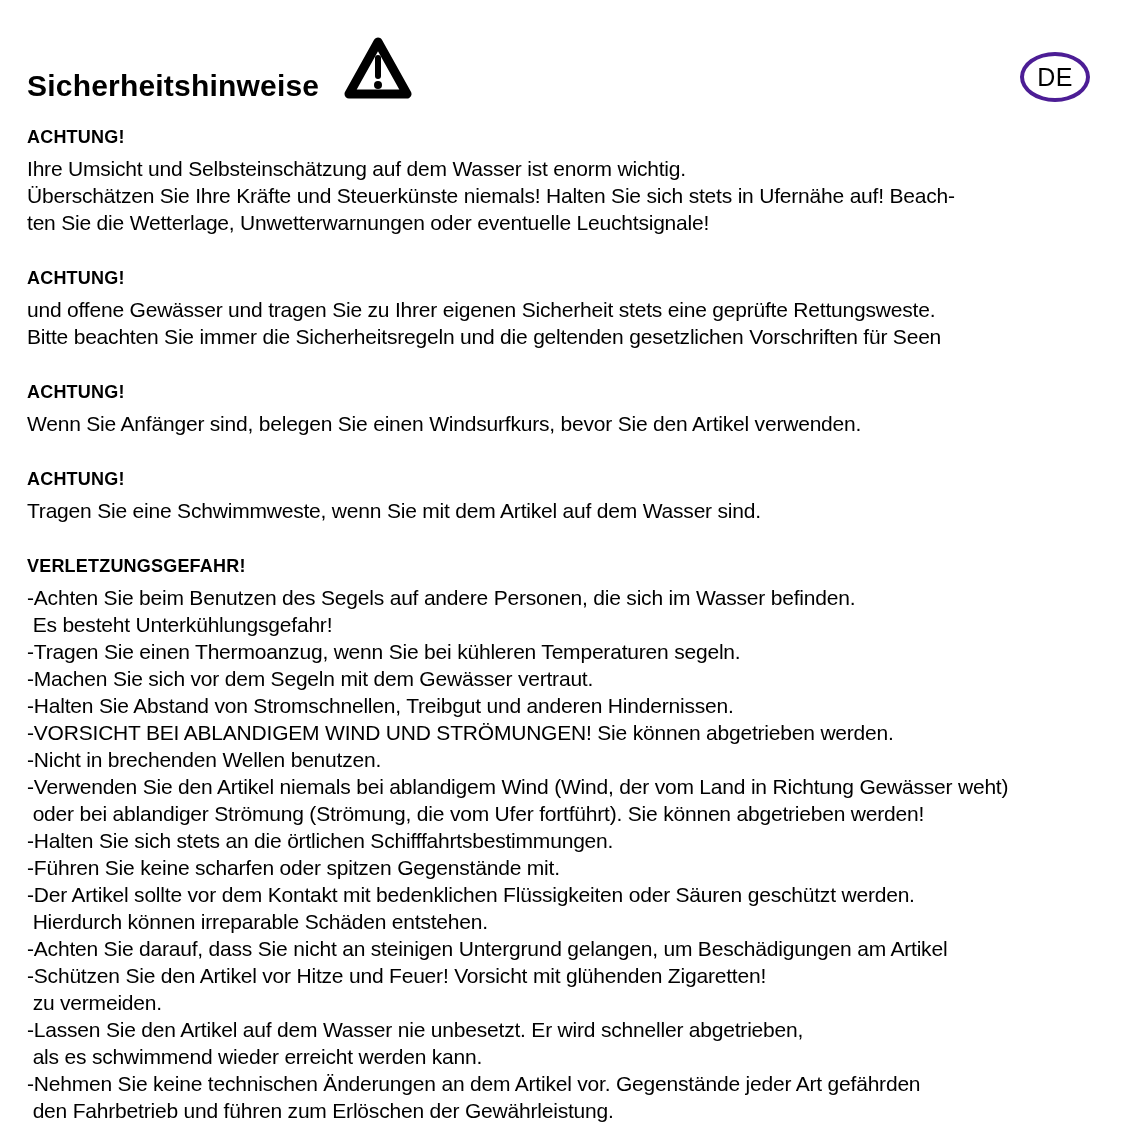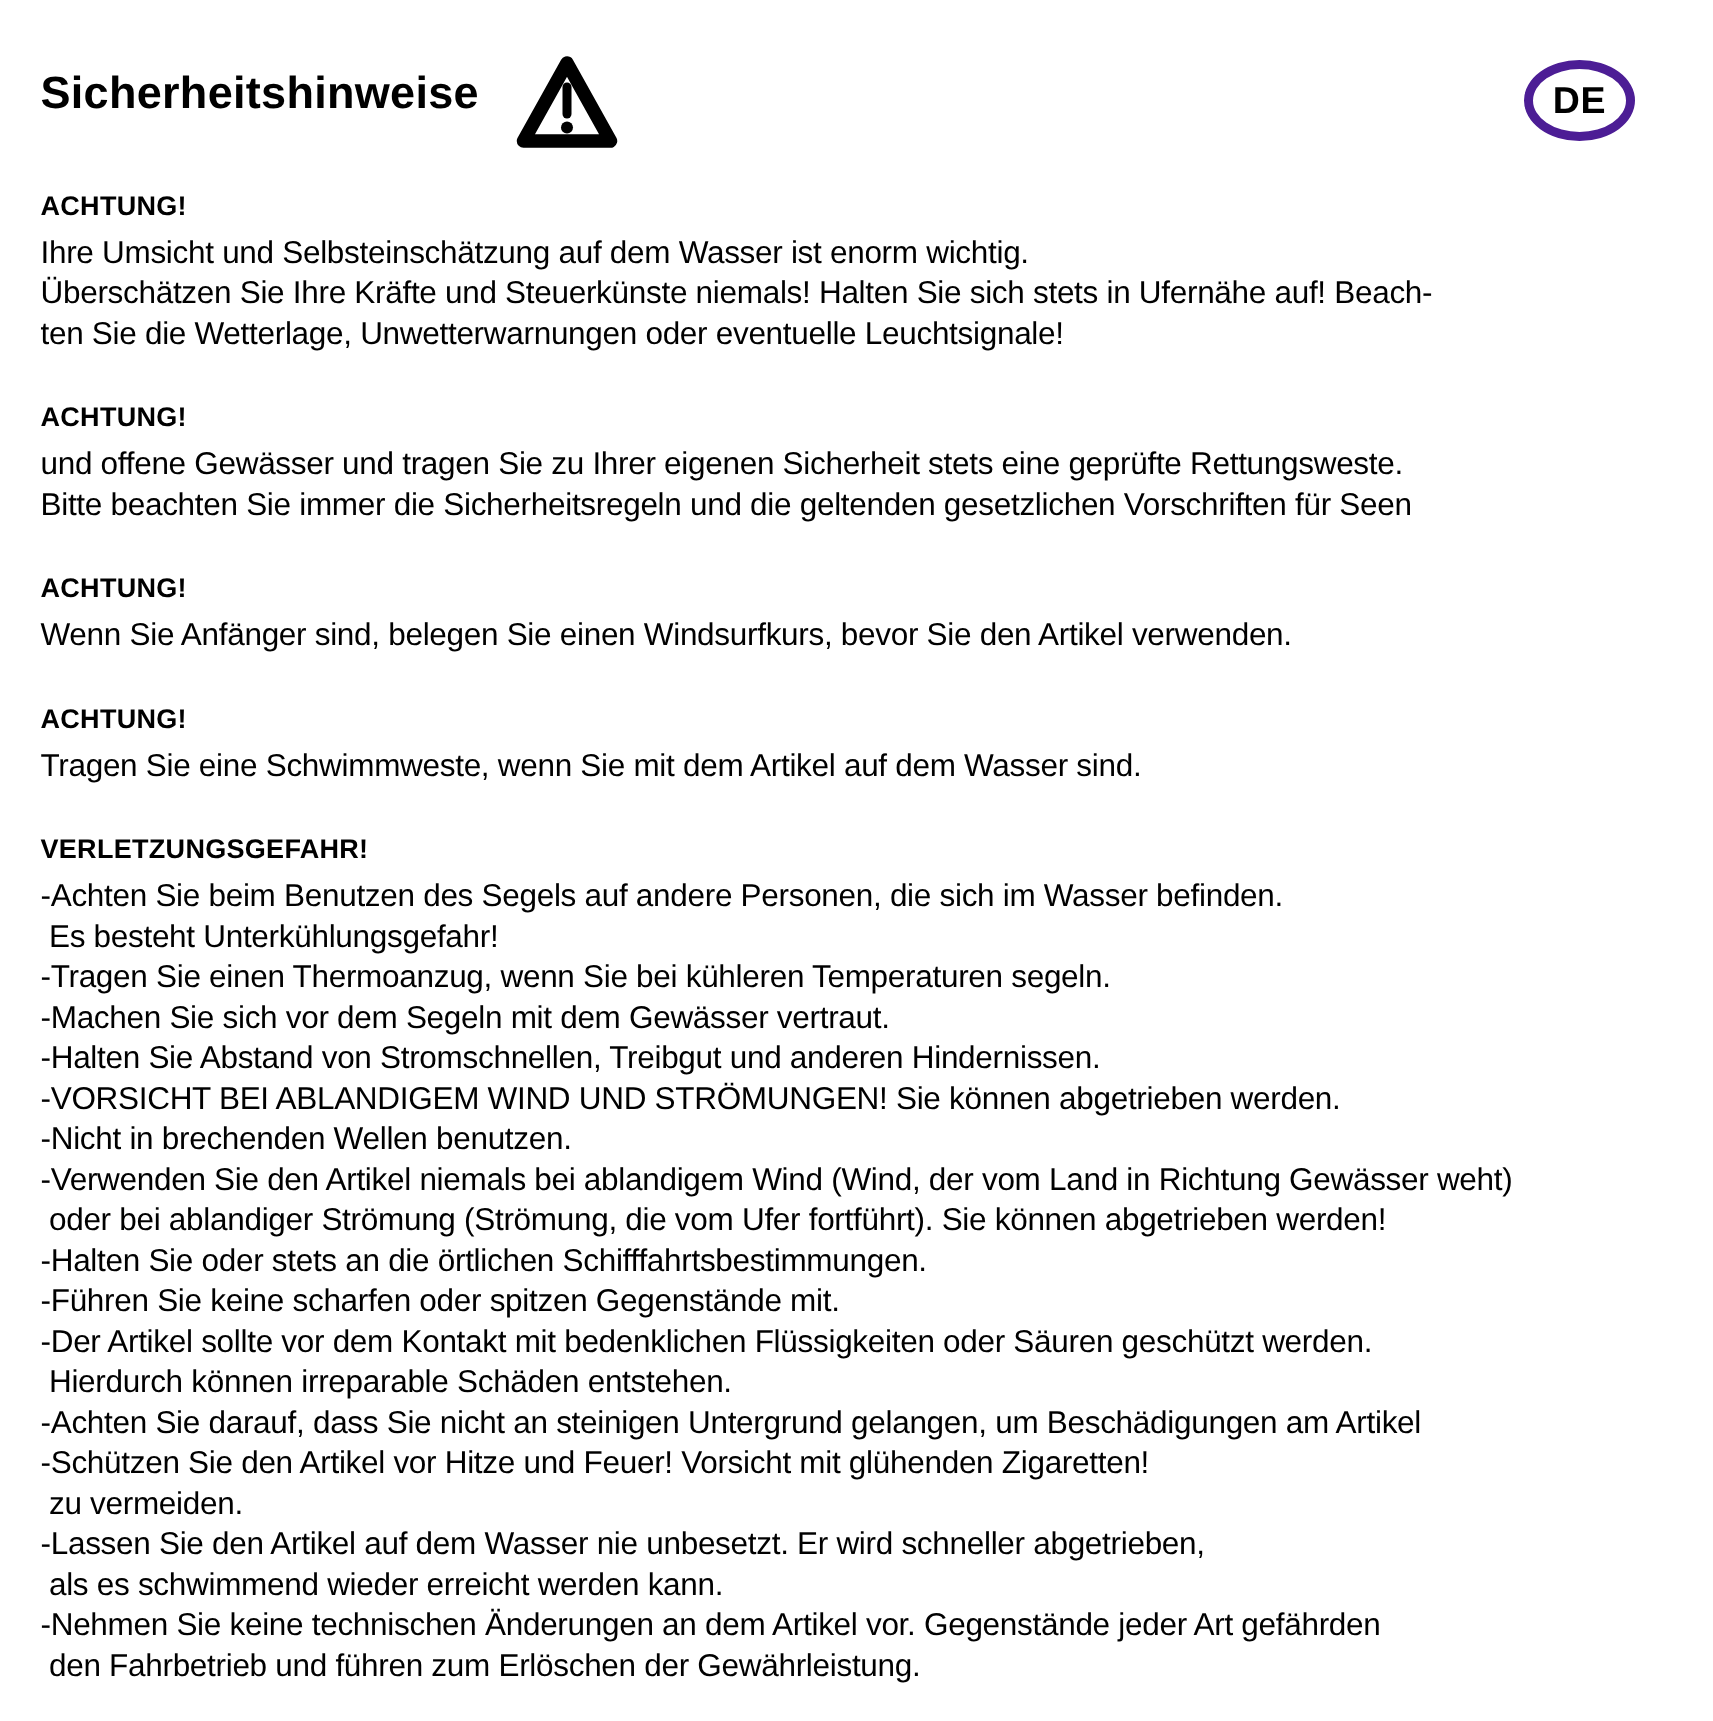--- a/index.html
+++ b/index.html
@@ -17,21 +17,21 @@
     overflow: hidden;
   }
   .content {
     position: absolute;
     left: 27px;
     top: 36px;
     right: 24px;
   }
   .doc-header {
     display: flex;
-    align-items: flex-start;
+    align-items: flex-end;
     margin-bottom: 22px;
     gap: 12px;
   }
   .title {
     font-size: 30px;
     font-weight: bold;
     letter-spacing: 0.2px;
     margin: 10px 12px 0 0;
     line-height: 1.1;
   }
@@ -39,27 +39,27 @@
     width: 70px;
     height: 66px;
     flex: 0 0 auto;
   }
   .lang-badge {
     margin-left: auto;
     margin-top: 4px;
     margin-right: 28px;
     width: 62px;
     height: 42px;
-    border: 6px solid #4c1d95;
+    border: 4px solid #4c1d95;
     border-radius: 50%;
     display: flex;
     align-items: center;
     justify-content: center;
     font-size: 25px;
-    font-weight: bold;
+    font-weight: normal;
     letter-spacing: 0.5px;
   }
   .section {
     margin-bottom: 29px;
   }
   .section:last-child {
     margin-bottom: 0;
   }
   .section h2 {
     font-size: 18px;
@@ -118,21 +118,21 @@
           <h2>VERLETZUNGSGEFAHR!</h2>
           <div class="line">-Achten Sie beim Benutzen des Segels auf andere Personen, die sich im Wasser befinden.</div>
           <div class="line"> Es besteht Unterkühlungsgefahr!</div>
           <div class="line">-Tragen Sie einen Thermoanzug, wenn Sie bei kühleren Temperaturen segeln.</div>
           <div class="line">-Machen Sie sich vor dem Segeln mit dem Gewässer vertraut.</div>
           <div class="line">-Halten Sie Abstand von Stromschnellen, Treibgut und anderen Hindernissen.</div>
           <div class="line">-VORSICHT BEI ABLANDIGEM WIND UND STRÖMUNGEN! Sie können abgetrieben werden.</div>
           <div class="line">-Nicht in brechenden Wellen benutzen.</div>
           <div class="line">-Verwenden Sie den Artikel niemals bei ablandigem Wind (Wind, der vom Land in Richtung Gewässer weht)</div>
           <div class="line"> oder bei ablandiger Strömung (Strömung, die vom Ufer fortführt). Sie können abgetrieben werden!</div>
-          <div class="line">-Halten Sie oder stets an die örtlichen Schifffahrtsbestimmungen.</div>
+          <div class="line">-Halten Sie sich stets an die örtlichen Schifffahrtsbestimmungen.</div>
           <div class="line">-Führen Sie keine scharfen oder spitzen Gegenstände mit.</div>
           <div class="line">-Der Artikel sollte vor dem Kontakt mit bedenklichen Flüssigkeiten oder Säuren geschützt werden.</div>
           <div class="line"> Hierdurch können irreparable Schäden entstehen.</div>
           <div class="line">-Achten Sie darauf, dass Sie nicht an steinigen Untergrund gelangen, um Beschädigungen am Artikel</div>
           <div class="line">-Schützen Sie den Artikel vor Hitze und Feuer! Vorsicht mit glühenden Zigaretten!</div>
           <div class="line"> zu vermeiden.</div>
           <div class="line">-Lassen Sie den Artikel auf dem Wasser nie unbesetzt. Er wird schneller abgetrieben,</div>
           <div class="line"> als es schwimmend wieder erreicht werden kann.</div>
           <div class="line">-Nehmen Sie keine technischen Änderungen an dem Artikel vor. Gegenstände jeder Art gefährden</div>
           <div class="line"> den Fahrbetrieb und führen zum Erlöschen der Gewährleistung.</div>

